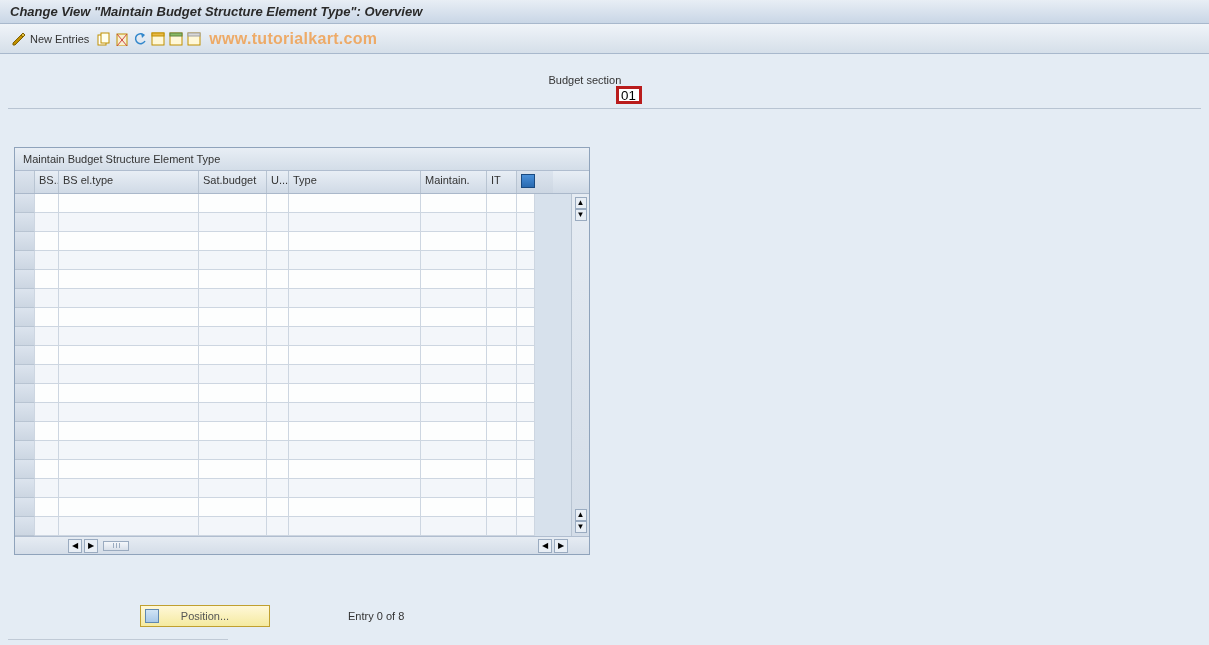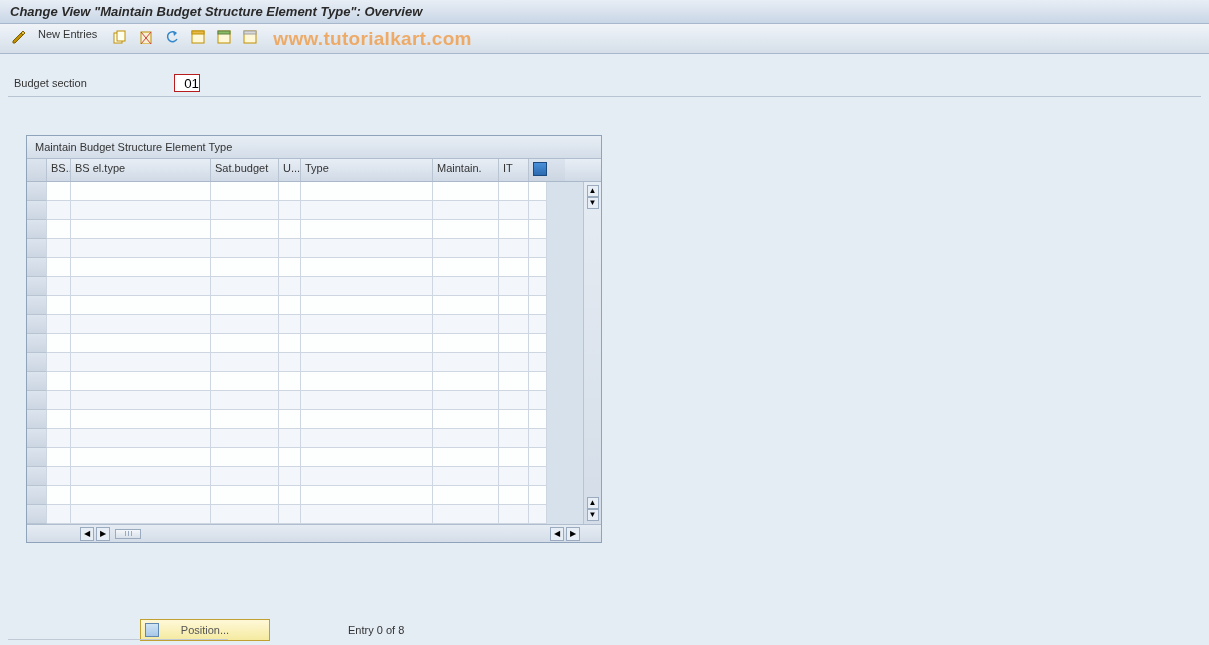--- a/index.html
+++ b/index.html
@@ -22,80 +22,81 @@
     font-style: italic;
     font-size: 13px;
     color: #2a2a2a;
   }
   .toolbar {
     background: linear-gradient(to bottom, #f0f4f9 0%, #d5dfe9 100%);
     border-bottom: 1px solid #a8b8cc;
     padding: 4px 10px;
     height: 30px;
     display: flex;
-    align-items: flex-start;
-    gap: 8px;
+    align-items: center;
+    gap: 0;
   }
   .tool-icon {
     display:inline-flex;
     align-items:center;
     justify-content:center;
     width:18px; height:18px;
     cursor:pointer;
   }
   .new-entries {
     font-size: 11px;
     color: #333;
     margin: 0 6px 0 2px;
     cursor:pointer;
   }
   .watermark {
-    font-size: 19px;
+    font-size: 16px;
     font-weight: bold;
     color: #f0a050;
     opacity: 0.85;
     margin-left: 6px;
     letter-spacing: 0.3px;
   }
   .content {
     background: #e4ecf4;
     height: calc(645px - 54px);
     padding: 18px 8px 8px 8px;
     position: relative;
   }
   .form-row {
     display: flex;
     align-items: center;
     padding: 2px 6px;
+    flex-direction: column;
   }
   .form-label {
     width: 112px;
     color: #333;
   }
   .small-input {
     width: 26px;
     height: 18px;
-    border: 1px solid #b91c1c;
+    border: 3px solid #b91c1c;
     background: #fff;
-    text-align: right;
+    text-align: center;
     margin-left: 48px;
   }
   .long-input {
     width: 280px;
     height: 18px;
     border: 1px solid #a8b8cc;
     background: linear-gradient(#f4f6f9,#e6ecf2);
   }
   .divider {
     border-top: 1px solid #b8c4d2;
     margin: 2px 0 0 0;
   }
   .table-panel {
     margin-top: 38px;
-    margin-left: 18px;
+    margin-left: 6px;
     width: 576px;
     border: 1px solid #8fa3bb;
     background: #d7e1ec;
     box-shadow: inset 0 0 0 1px #f0f5fa;
   }
   .table-title {
     padding: 5px 8px;
     color: #333;
     background: linear-gradient(#e8eef5,#d3dde8);
     border-bottom: 1px solid #b0bdcf;
@@ -173,21 +174,21 @@
   }
   .hthumb span{width:1px;height:5px;background:#9aabc0;}
   .cfg-icon{
     width:14px;height:14px;
     background:linear-gradient(#4a90d9,#2a6ab0);
     border:1px solid #1a4a80;
     display:inline-block;
   }
   .position-bar{
     position:absolute;
-    left:140px; bottom:4px;
+    left:140px; bottom:18px;
     display:flex;align-items:center;gap:78px;
   }
   .position-btn{
     width:130px;height:22px;
     border:1px solid #c0a030;
     background:linear-gradient(#fff8d8,#f5eaa0);
     display:flex;align-items:center;justify-content:center;
     font-size:11px;color:#555;text-align:center;
     cursor:pointer;
     position:relative;

